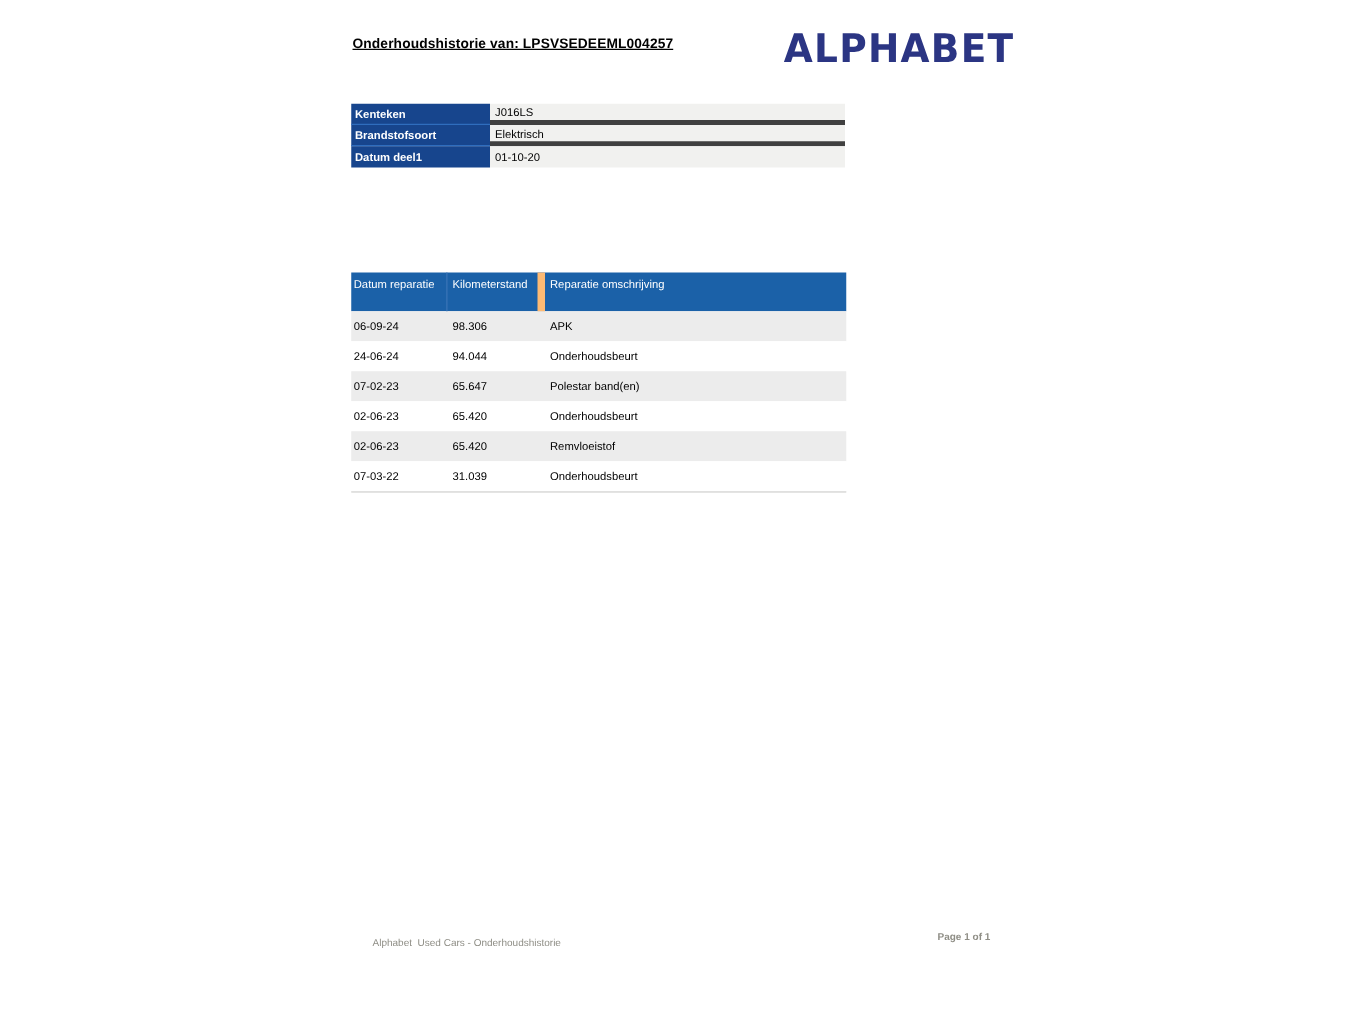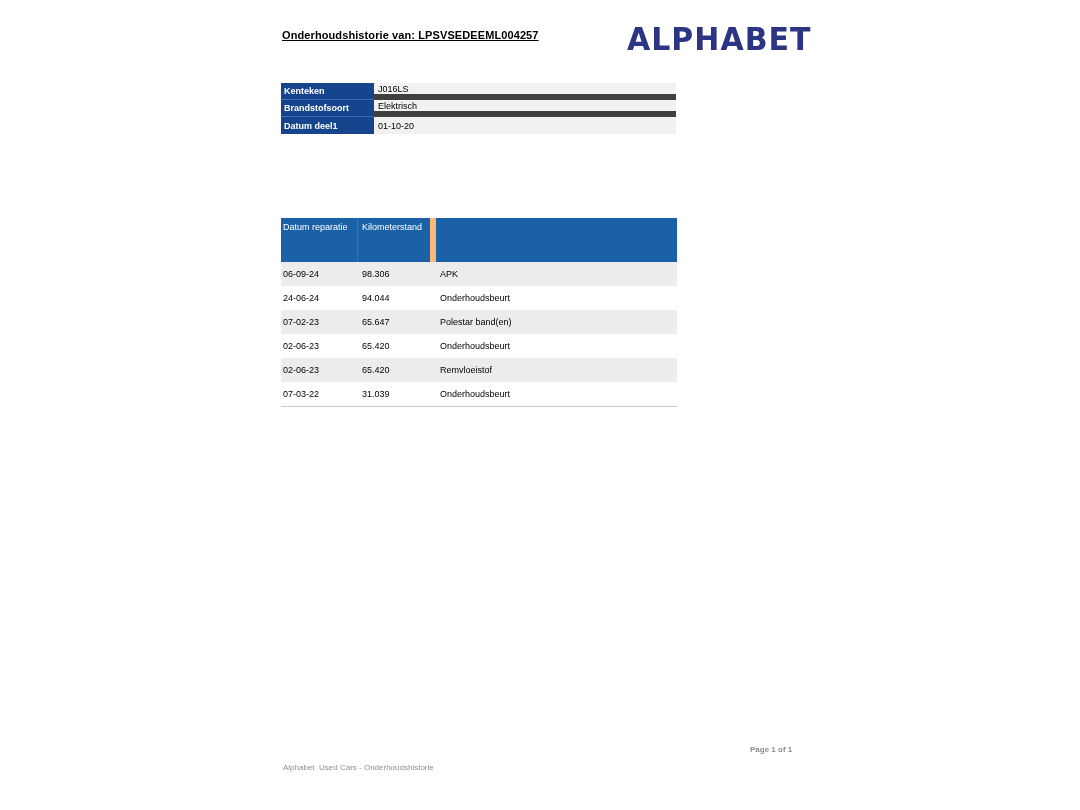--- a/index.html
+++ b/index.html
@@ -15,53 +15,53 @@
     position:absolute;left:627px;top:21px;width:170px;
     font-family:"DejaVu Sans",sans-serif;
     font-size:30px;font-weight:bold;color:var(--brand-navy,#2b3583);
     letter-spacing:1px;transform:scaleY(1.05);transform-origin:top left;
     white-space:pre;
   }
   
   .info-table{position:absolute;left:281px;top:83px;width:395px;}
   .info-row{display:flex;height:17px;}
   .info-lbl{
-    width:93px;box-sizing:border-box;display:flex;align-items:center;
+    width:111px;box-sizing:border-box;display:flex;align-items:center;
     background:var(--info-label-bg,#17458d);color:#fff;
     font-size:9px;font-weight:bold;padding-left:3px;
     border-bottom:1px solid var(--info-label-separator,#2f6dbd);
   }
   .info-row:last-child .info-lbl{border-bottom:none;}
   .info-val{
     flex:1;box-sizing:border-box;display:flex;align-items:center;
     background:var(--info-value-bg,#f1f1ef);color:#000;
-    font-size:9px;padding-left:4px;border-bottom:6px solid #404040;white-space:pre;
+    font-size:9px;padding-left:4px;border-bottom:4px solid #404040;white-space:pre;
   }
   .info-row:last-child .info-val{border-bottom:none;}
   
   .maint-table{position:absolute;left:281px;top:218px;width:396px;}
   .maint-header{
-    display:flex;height:44px;box-sizing:border-box;
+    display:flex;height:31px;box-sizing:border-box;
     background:var(--table-header-bg,#1b61a8);color:#fff;font-size:9px;
   }
   .maint-header .hc{box-sizing:border-box;padding-top:4px;}
   .hc1{width:77px;padding-left:2px;border-right:1px solid #3a74b6;}
   .hc2{width:78px;padding-left:4px;border-right:6px solid #fdba74;}
   .hc3{flex:1;padding-left:4px;}
   .maint-body{border-bottom:1px solid #c9c9c7;}
   .maint-row{display:flex;height:24px;align-items:center;font-size:9px;background:#fff;}
   .maint-row:nth-child(odd){background:var(--row-alt-bg,#ececec);}
   .rc{box-sizing:border-box;white-space:pre;overflow:hidden;}
   .rc1{width:77px;padding-left:2px;}
   .rc2{width:78px;padding-left:4px;}
   .rc3{flex:1;padding-left:4px;}
   
   .footer-left{
-    position:absolute;left:283px;top:750px;
-    font-size:8px;color:var(--footer-text,#8f8e86);white-space:pre;margin-top:13px;
+    position:absolute;left:298px;top:750px;
+    font-size:8px;color:var(--footer-text,#8f8e86);white-space:pre;
   }
   .footer-right{
     position:absolute;left:750px;top:745px;
     font-size:8px;color:var(--footer-text,#8f8e86);white-space:pre;font-weight:bold;
   }
 </style>
 </head>
 <body>
 
 <div class="page">
@@ -81,20 +81,21 @@
     <div class="info-row">
       <div class="info-lbl">Datum deel1</div>
       <div class="info-val">01-10-20</div>
     </div>
   </div>
 
   <div class="maint-table">
     <div class="maint-header">
       <div class="hc hc1">Datum reparatie</div>
       <div class="hc hc2">Kilometerstand</div>
+      <div class="hc hc3">Reparatie omschrijving</div>
     </div>
     <div class="maint-body">
       <div class="maint-row">
         <div class="rc rc1">06-09-24</div>
         <div class="rc rc2">98.306</div>
         <div class="rc rc3">APK</div>
       </div>
       <div class="maint-row">
         <div class="rc rc1">24-06-24</div>
         <div class="rc rc2">94.044</div>

